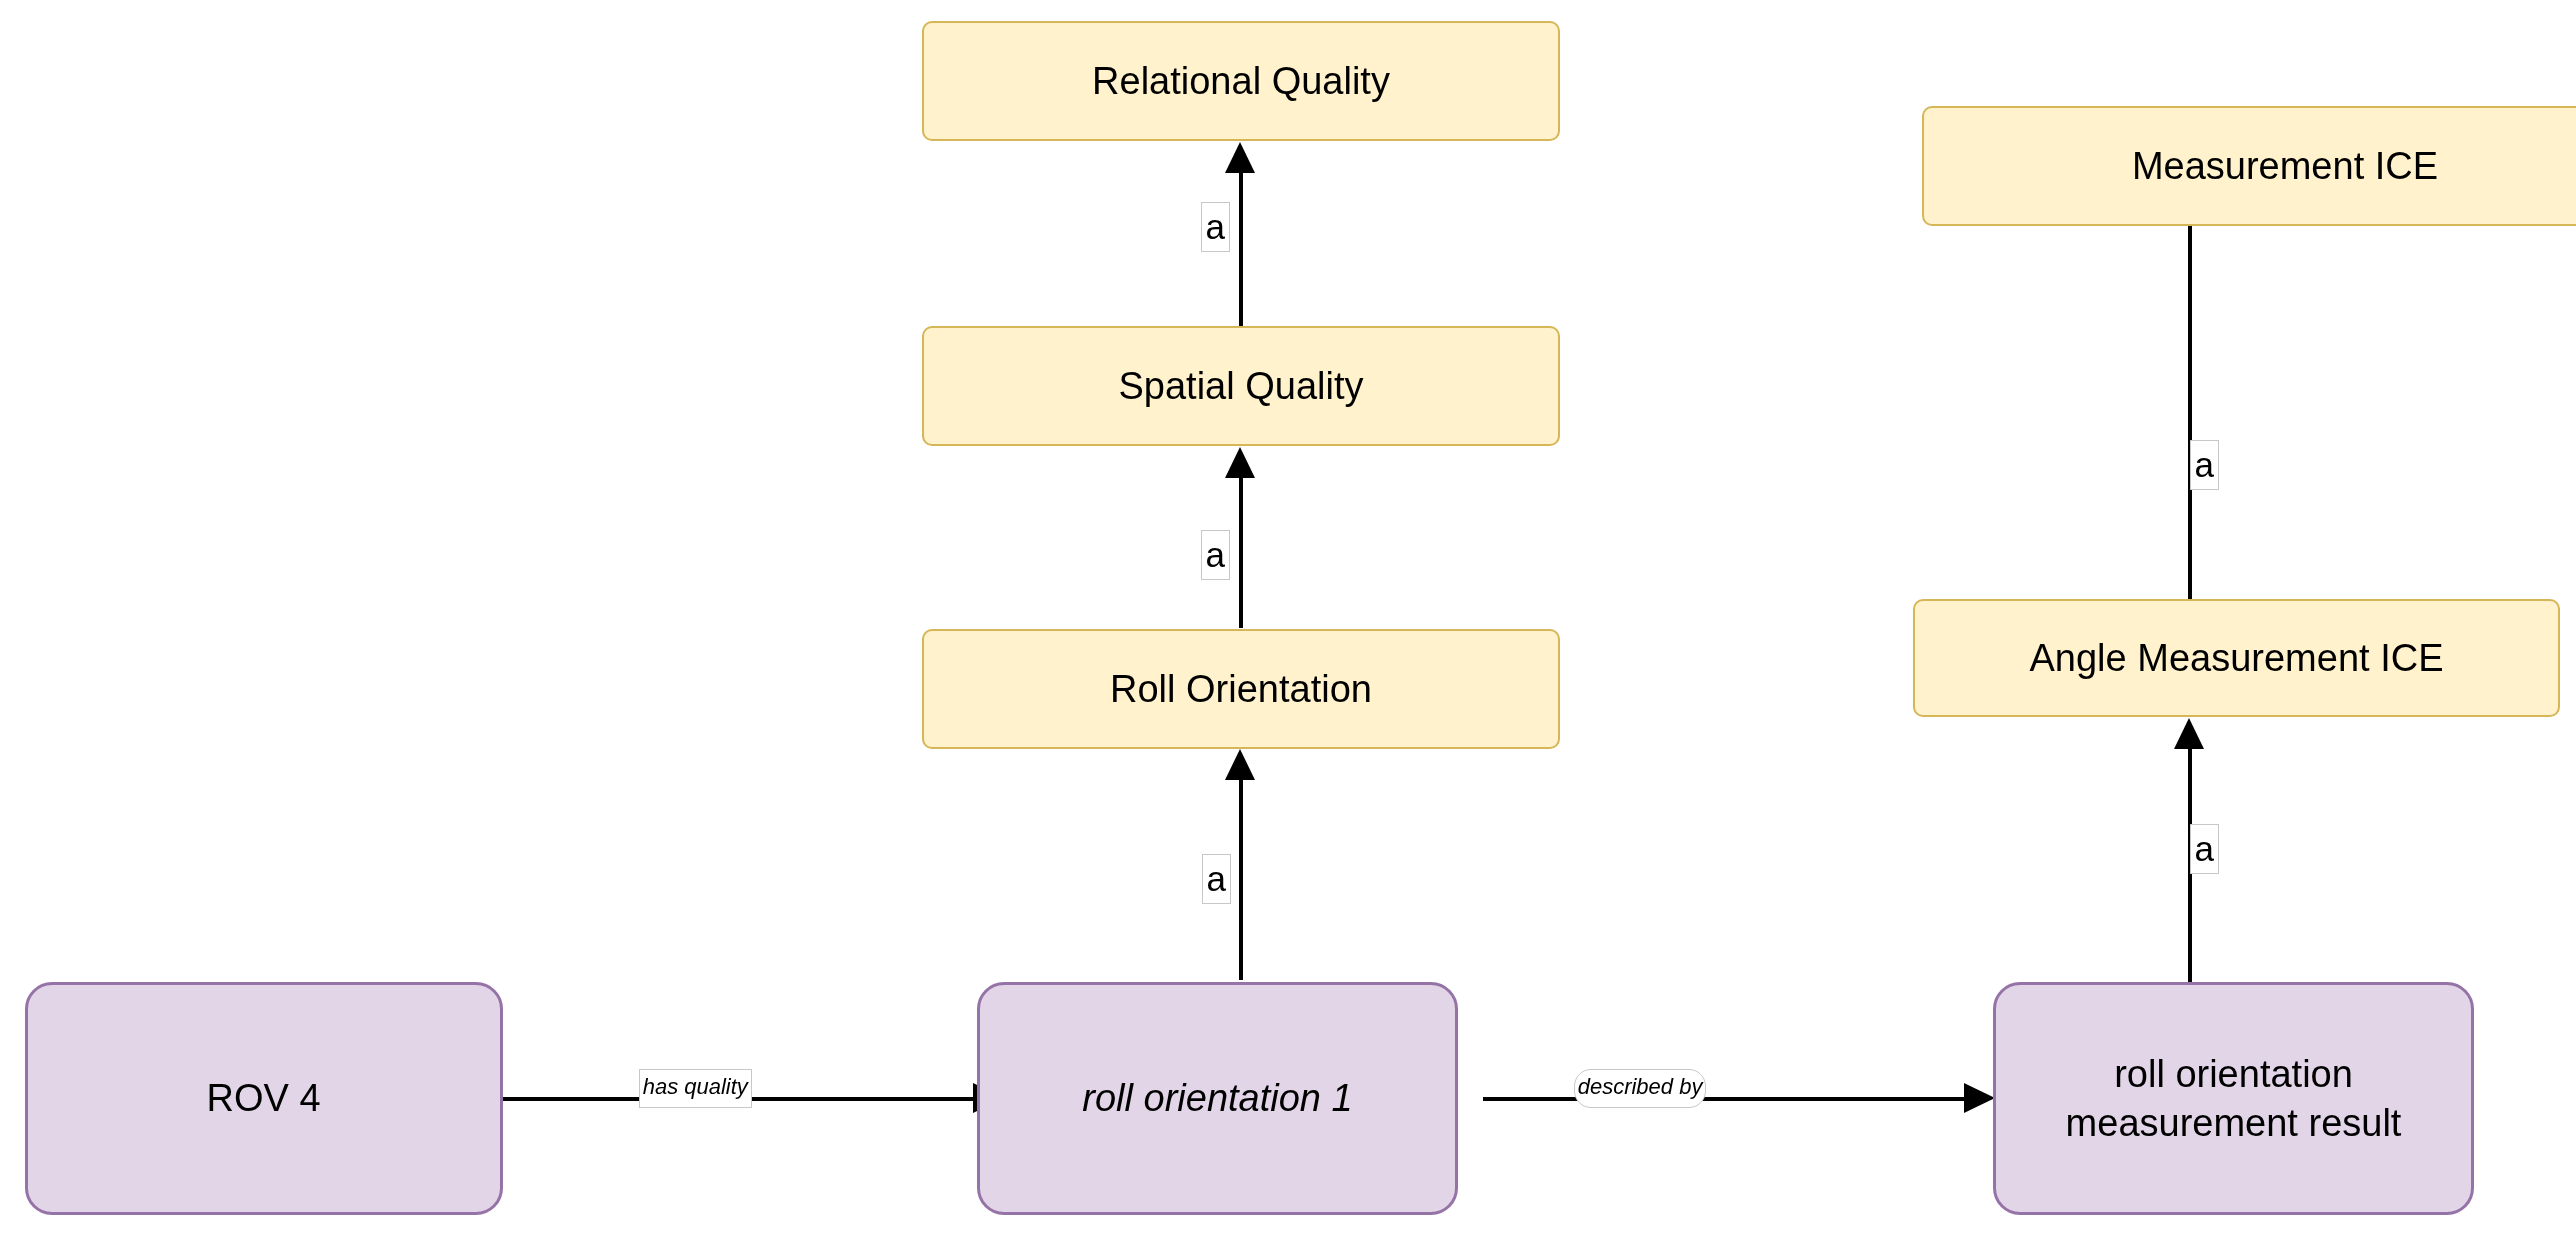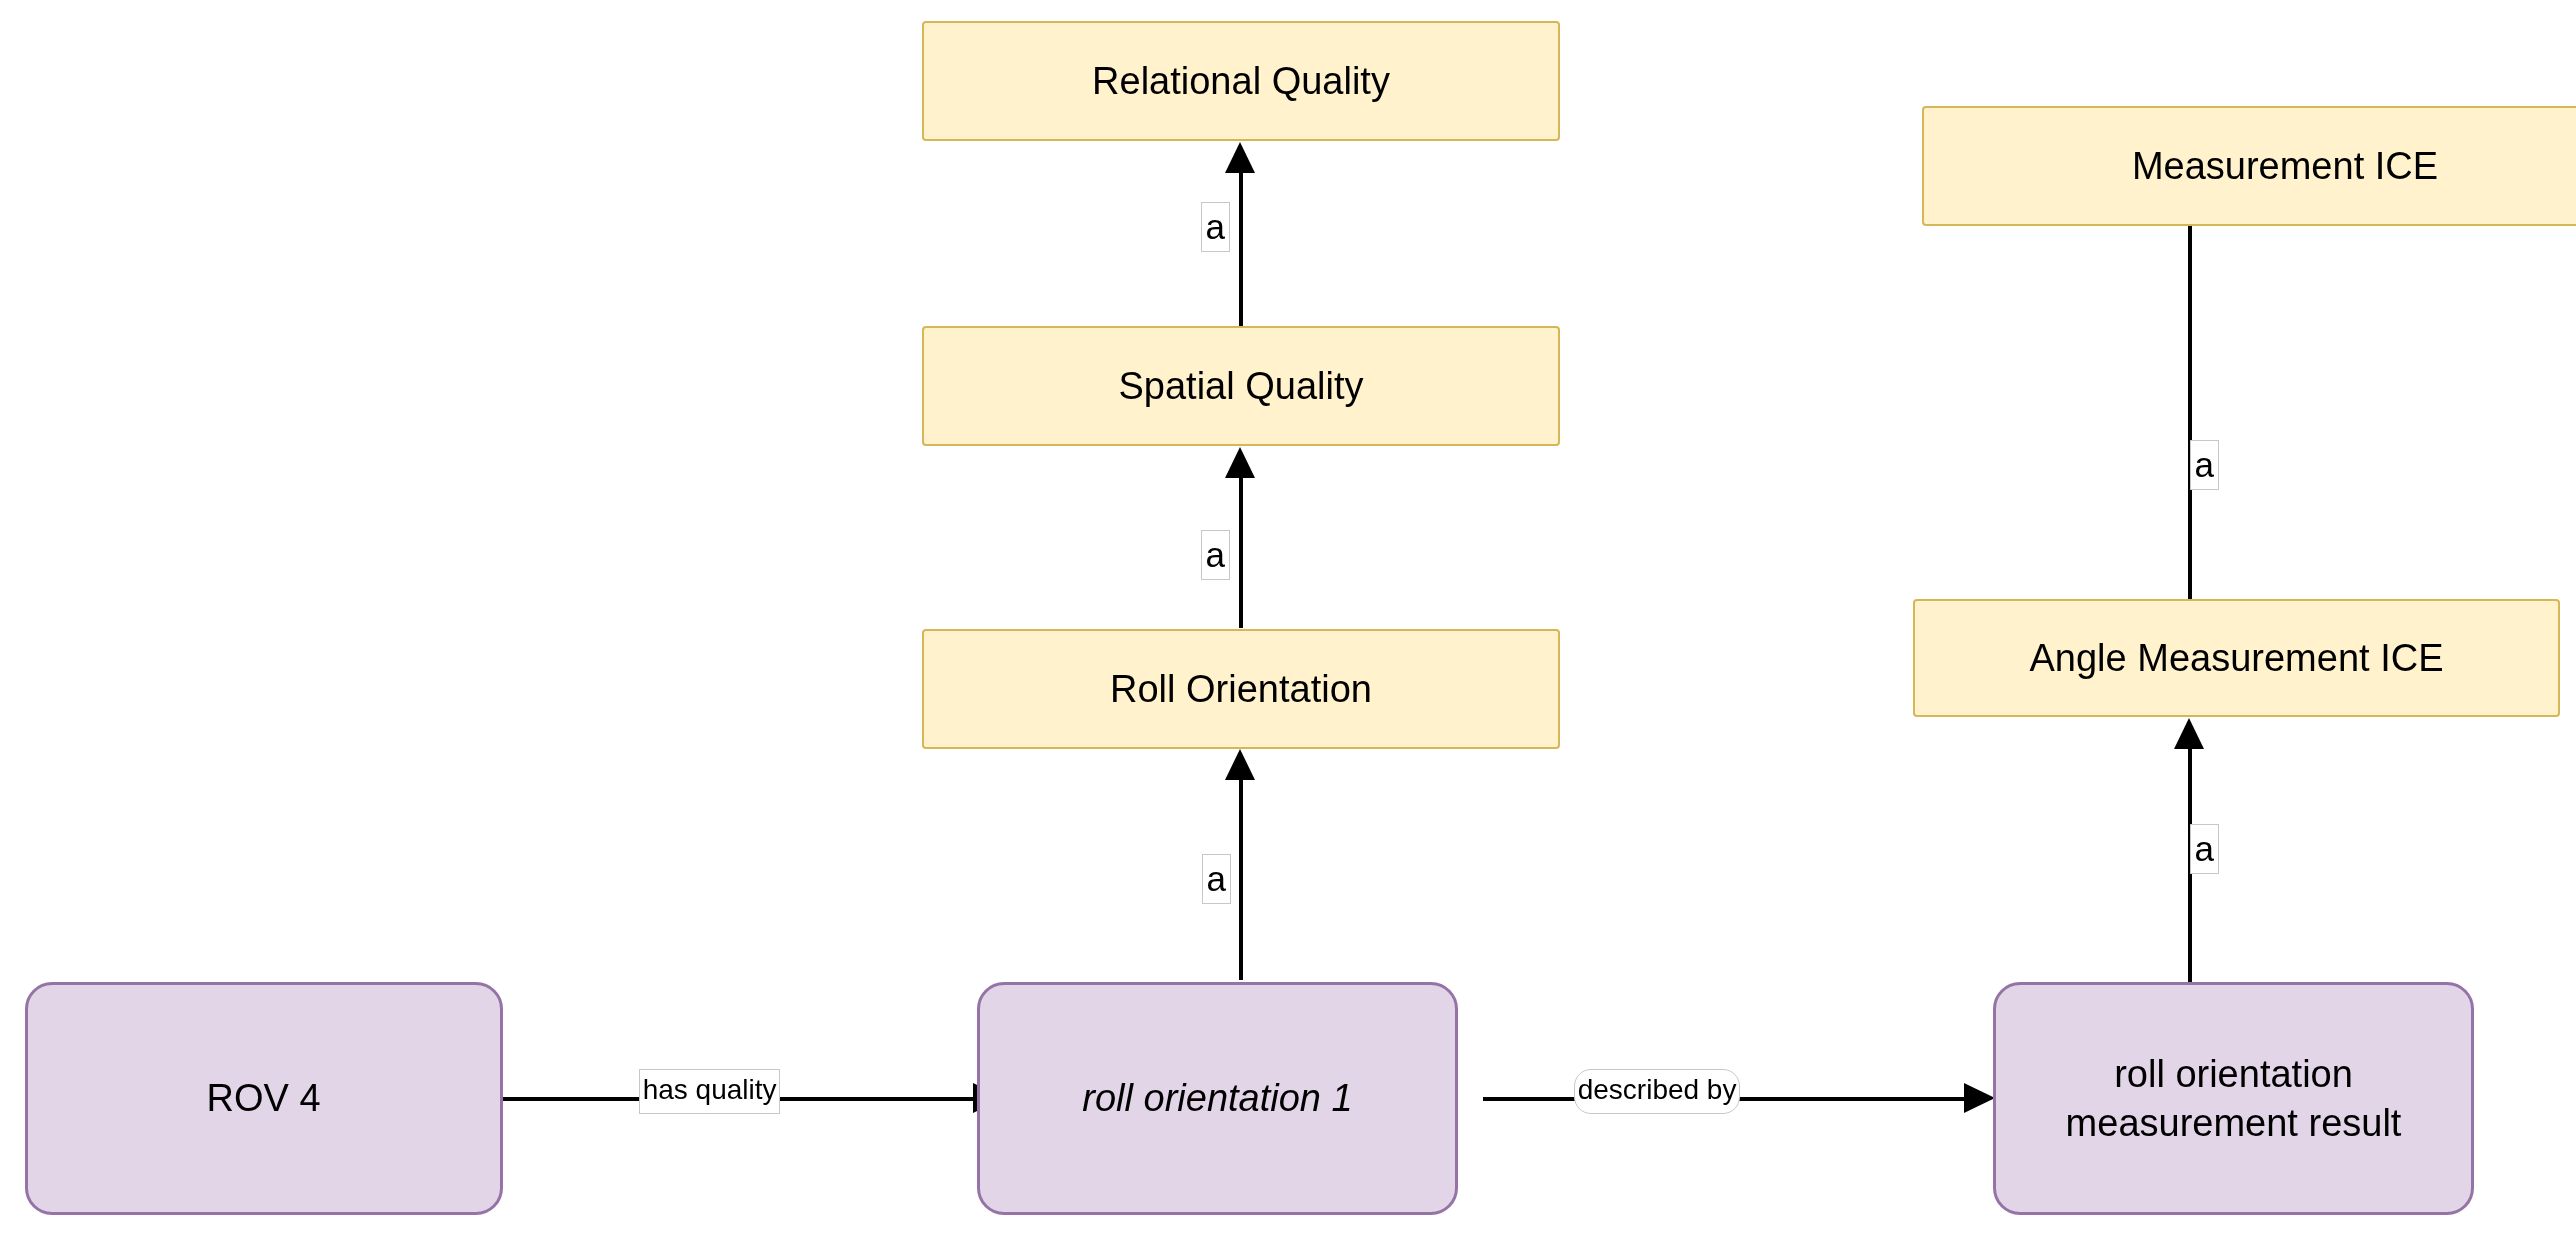--- a/index.html
+++ b/index.html
@@ -25,21 +25,21 @@
     align-items: center;
     justify-content: center;
     text-align: center;
     color: #000000;
     line-height: 1.28;
     z-index: 3;
   }
   .node-class {
     background: #fff2cc;
     border: 2.7px solid #d6b656;
-    border-radius: 4px;
+    border-radius: 10px;
     font-size: 38px;
   }
   .node-individual {
     background: #e1d5e7;
     border: 3.6px solid #9673a6;
     border-radius: 27px;
     font-size: 38px;
   }
   .node .lbl {
     padding: 0 12.8px;
@@ -85,22 +85,23 @@
     background: #ffffff;
     border: 0.9px solid #c8c8c8;
     color: #000000;
     font-size: 35px;
     line-height: 1;
     padding: 5.5px 3.6px 7.3px 3.6px;
     white-space: nowrap;
     z-index: 4;
   }
   .edge-label.rel {
-    font-size: 28px;
+    font-size: 22px;
     padding: 6.4px 2.7px 8.2px 2.7px;
+    font-style: italic;
   }
 </style>
 </head>
 <body>
 
 <div id="canvas">
 
   <div class="edge-v" style="left:1239px; top:780px; height:200px;"></div>
   <div class="arrow-up" style="left:1225px; top:749px;"></div>
   <div class="edge-label" style="left:1202px; top:854px;">a</div>

